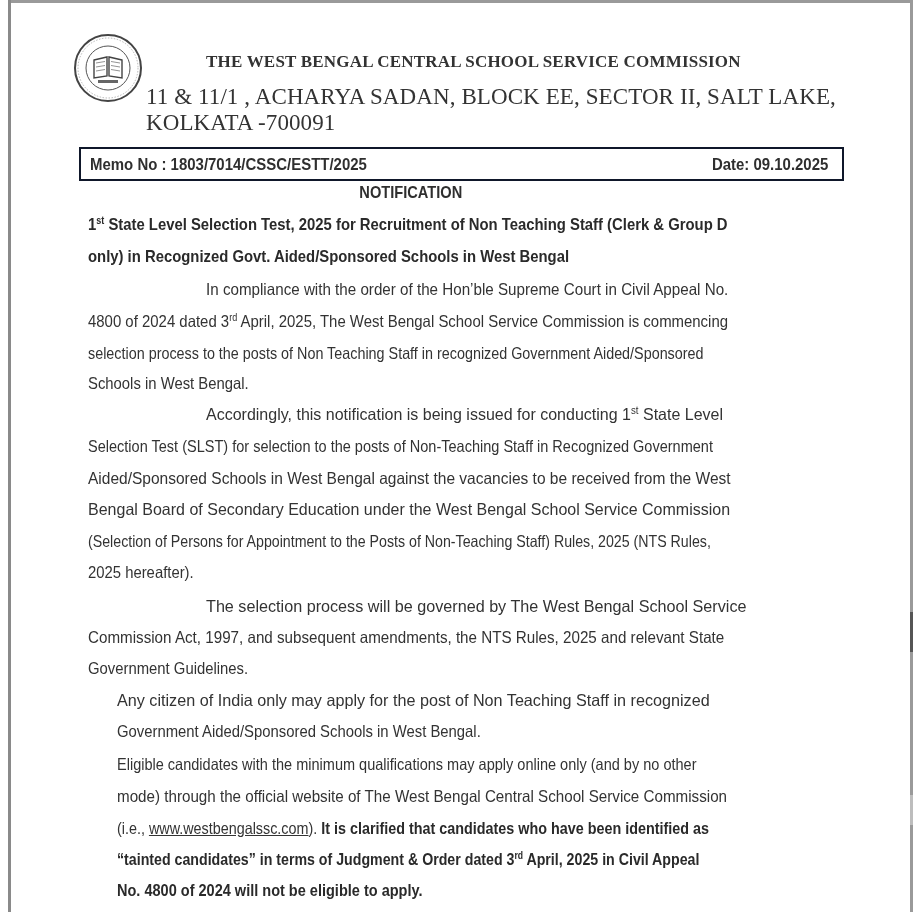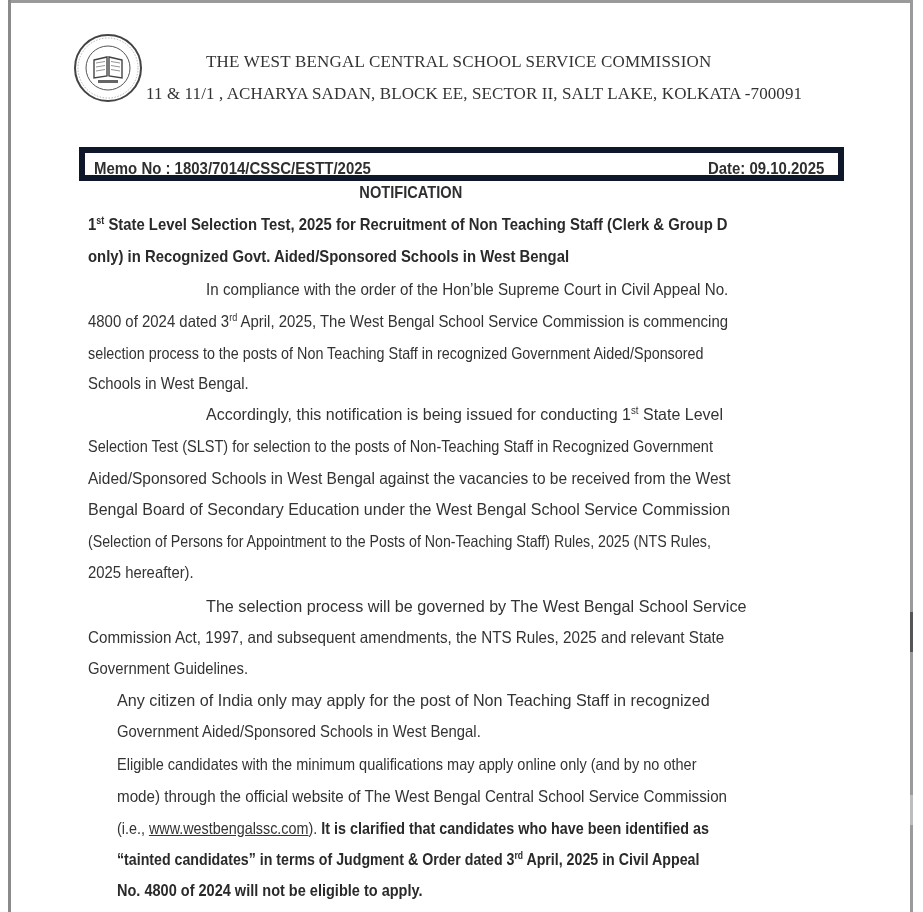--- a/index.html
+++ b/index.html
@@ -8,24 +8,24 @@
   .frame-left { position:absolute; left:8px; top:0; width:3px; height:912px; background:#8a8a8a; }
   .frame-right { position:absolute; left:910px; top:0; width:3px; height:912px; background:#9a9a9a; }
   .frame-right .mark1 { position:absolute; left:0; top:612px; width:3px; height:40px; background:#555; }
   .frame-right .mark2 { position:absolute; left:0; top:795px; width:3px; height:30px; background:#bdbdbd; }
   .frame-top { position:absolute; left:8px; top:0; width:905px; height:3px; background:#9a9a9a; }
 
   .logo { position:absolute; left:74px; top:34px; width:68px; height:68px; border-radius:50%;
           border:2px solid #444; box-sizing:border-box; background:#fff; }
   .logo svg { position:absolute; left:0; top:0; width:64px; height:64px; }
 
-  .org-name { position:absolute; left:206px; top:52px; font-size:17px; font-weight:normal; color:#333; letter-spacing:0.2px; }
-  .org-address { position:absolute; left:146px; top:84px; font-size:17px; color:#333; letter-spacing:0.1px; }
+  .org-name { position:absolute; left:206px; top:52px; font-size:17px; font-weight:bold; color:#333; letter-spacing:0.2px; }
+  .org-address { position:absolute; left:146px; top:84px; font-size:23px; color:#333; letter-spacing:0.1px; }
 
-  .memo-box { position:absolute; left:79px; top:147px; width:765px; height:34px; border:6px solid #0f172a; box-sizing:border-box; }
+  .memo-box { position:absolute; left:79px; top:147px; width:765px; height:34px; border:2px solid #0f172a; box-sizing:border-box; }
   .memo-no { position:absolute; left:9px; top:6px; font-size:17px; font-weight:bold; color:#2f2f2f; font-family:"Liberation Sans", sans-serif; transform:scaleX(0.88); transform-origin:left; }
   .memo-date { position:absolute; right:14px; top:6px; font-size:17px; font-weight:bold; color:#2f2f2f; font-family:"Liberation Sans", sans-serif; transform:scaleX(0.88); transform-origin:right; }
 
   .notif-title { position:absolute; left:0; width:822px; top:183px; text-align:center; font-size:17px; font-weight:bold; text-decoration:underline; color:#2f2f2f; font-family:"Liberation Sans", sans-serif; }
   .notif-title span { display:inline-block; transform:scaleX(0.86); }
 
   .body-text { position:absolute; left:88px; width:748px; font-family:"Liberation Sans", sans-serif; font-size:16.5px; color:#333; }
   .line { position:absolute; white-space:nowrap; transform-origin:left; }
   .b { font-weight:bold; color:#2a2a2a; }
   sup { font-size:10px; vertical-align:6px; line-height:0; }

